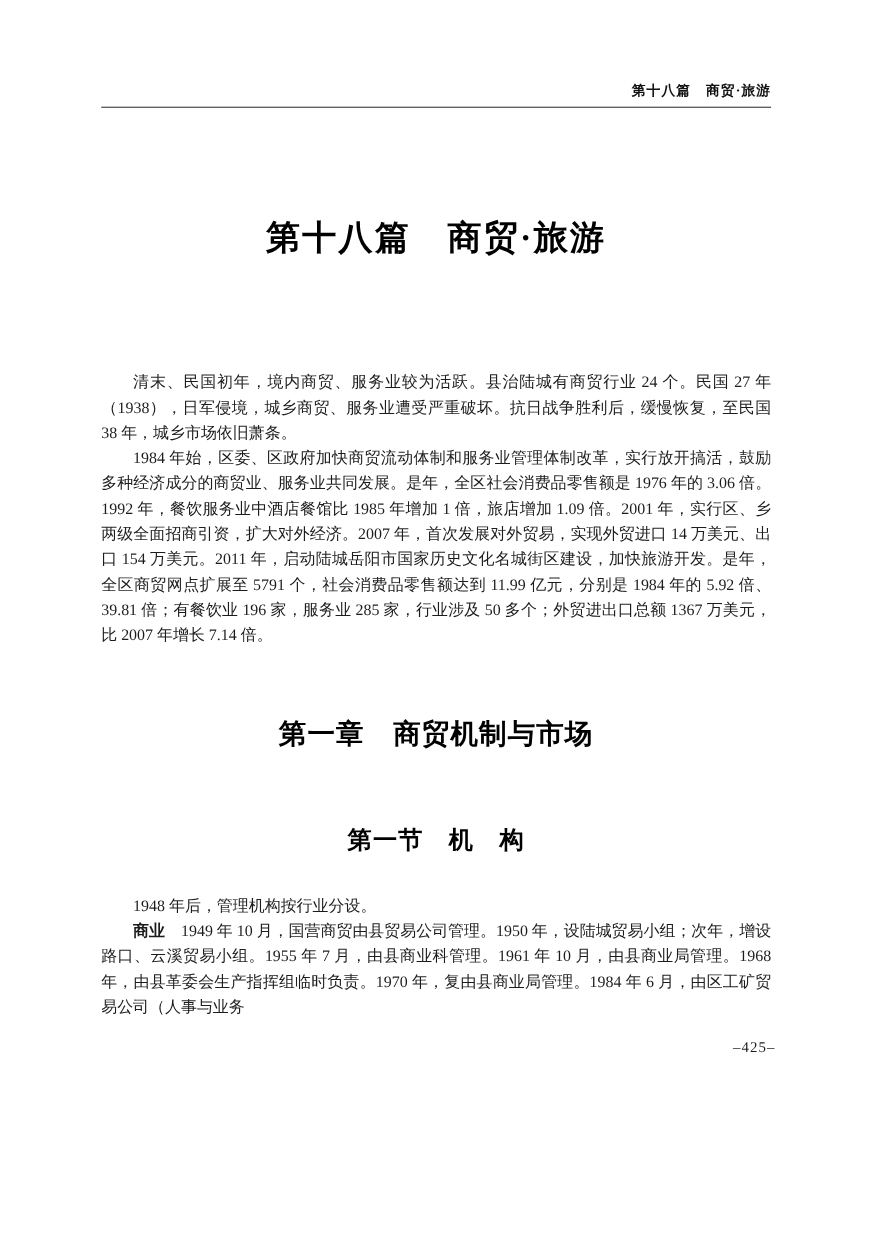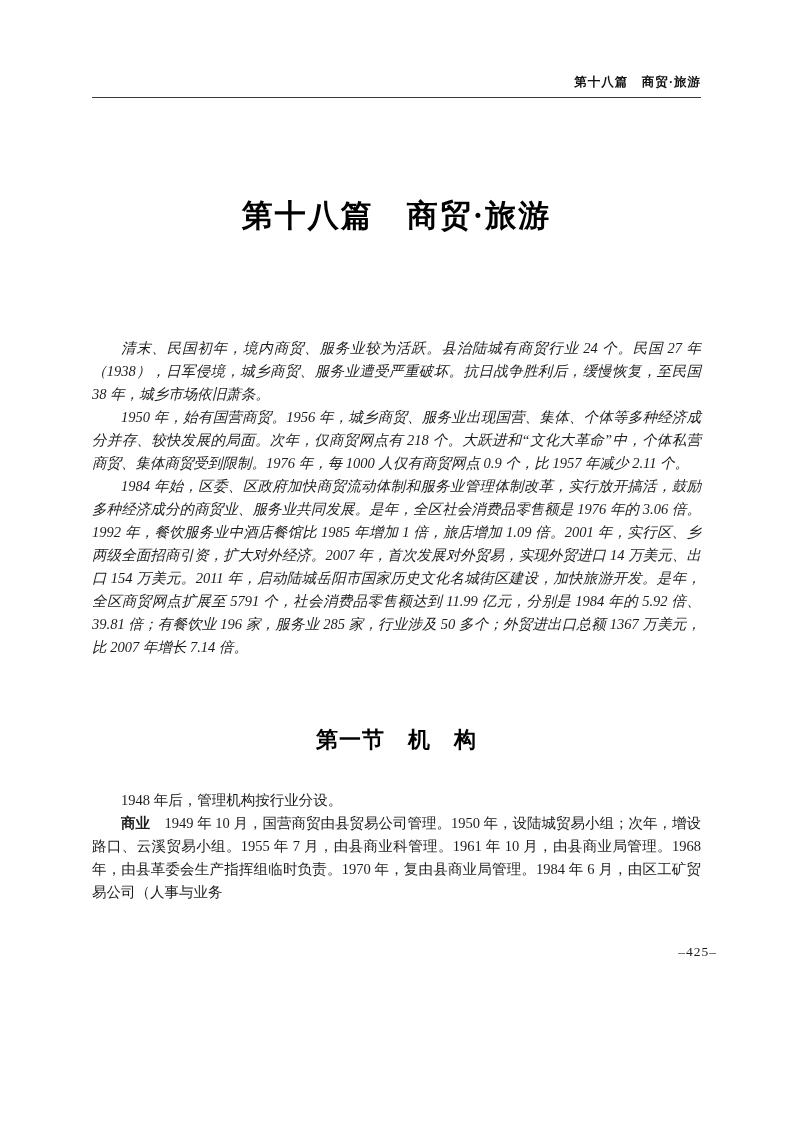--- a/index.html
+++ b/index.html
@@ -35,21 +35,20 @@
   .part-title {
     margin: 97px 0 0 0;
     text-align: center;
     font-size: 31px;
     font-weight: bold;
     letter-spacing: 2px;
     color: #000;
   }
   .intro-block {
     margin-top: 100px;
-    font-style: italic;
   }
   p.body-para {
     margin: 0;
     font-size: 14.5px;
     line-height: 23px;
     text-align: justify;
     text-indent: 2em;
     color: #1c1c1c;
   }
   .chapter-title {
@@ -70,45 +69,45 @@
   }
   .section-block {
     margin-top: 34px;
   }
   .lead-term {
     font-weight: bold;
     margin-right: 1em;
   }
   .page-number {
     position: absolute;
-    right: 76px;
+    right: 88px;
     bottom: 62px;
     font-size: 13.5px;
     letter-spacing: 1px;
     color: #1c1c1c;
   }
 </style>
 </head>
 <body>
 
 <div class="page">
 
   <div class="running-head">
     <span>第十八篇　商贸·旅游</span>
   </div>
   <hr class="header-rule">
 
   <h1 class="part-title">第十八篇　商贸·旅游</h1>
 
   <div class="intro-block">
     <p class="body-para">清末、民国初年，境内商贸、服务业较为活跃。县治陆城有商贸行业 24 个。民国 27 年（1938），日军侵境，城乡商贸、服务业遭受严重破坏。抗日战争胜利后，缓慢恢复，至民国 38 年，城乡市场依旧萧条。</p>
-    <p class="body-para">1950 年，始有国营商贸。1956 年，城乡商贸、服务业出现国营、集体、个体等多种经济成分并存、较快发展的局面。次年，仅商贸网点有 218 个。大跃进和“文化大革命”中，个体私营商贸、集体商贸受到限制。1976 年，每 1000 人仅有商贸网点 0.9 个，比 1957 年减少 2.11 个。</p>
     <p class="body-para">1984 年始，区委、区政府加快商贸流动体制和服务业管理体制改革，实行放开搞活，鼓励多种经济成分的商贸业、服务业共同发展。是年，全区社会消费品零售额是 1976 年的 3.06 倍。1992 年，餐饮服务业中酒店餐馆比 1985 年增加 1 倍，旅店增加 1.09 倍。2001 年，实行区、乡两级全面招商引资，扩大对外经济。2007 年，首次发展对外贸易，实现外贸进口 14 万美元、出口 154 万美元。2011 年，启动陆城岳阳市国家历史文化名城街区建设，加快旅游开发。是年，全区商贸网点扩展至 5791 个，社会消费品零售额达到 11.99 亿元，分别是 1984 年的 5.92 倍、39.81 倍；有餐饮业 196 家，服务业 285 家，行业涉及 50 多个；外贸进出口总额 1367 万美元，比 2007 年增长 7.14 倍。</p>
   </div>
 
+  <h2 class="chapter-title">第一章　商贸机制与市场</h2>
 
   <h3 class="section-title">第一节　机　构</h3>
 
   <div class="section-block">
     <p class="body-para">1948 年后，管理机构按行业分设。</p>
     <p class="body-para"><span class="lead-term">商业</span><span>1949 年 10 月，国营商贸由县贸易公司管理。1950 年，设陆城贸易小组；次年，增设路口、云溪贸易小组。1955 年 7 月，由县商业科管理。1961 年 10 月，由县商业局管理。1968 年，由县革委会生产指挥组临时负责。1970 年，复由县商业局管理。1984 年 6 月，由区工矿贸易公司（人事与业务</span></p>
   </div>
 
   <div class="page-number">–425–</div>
 

